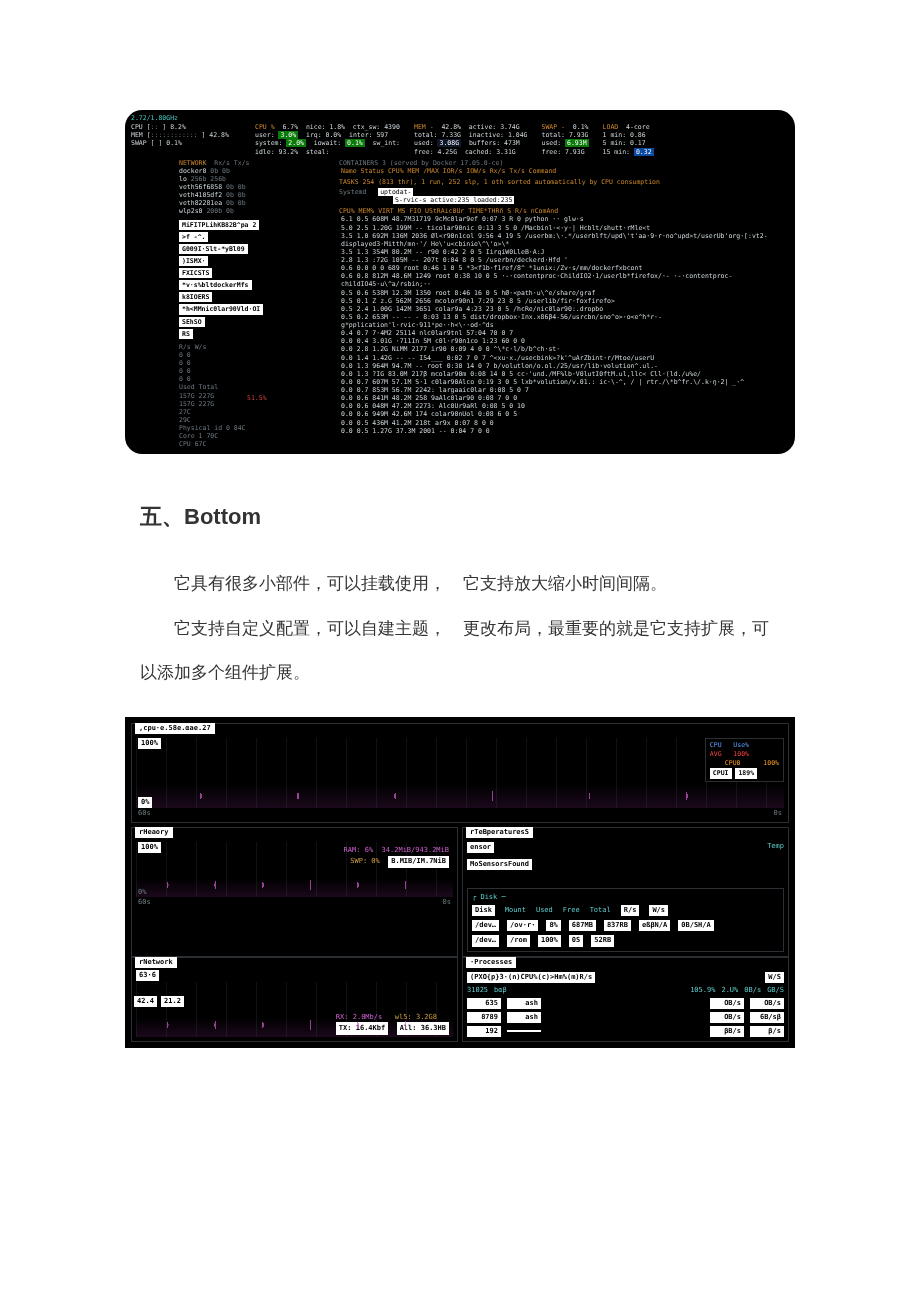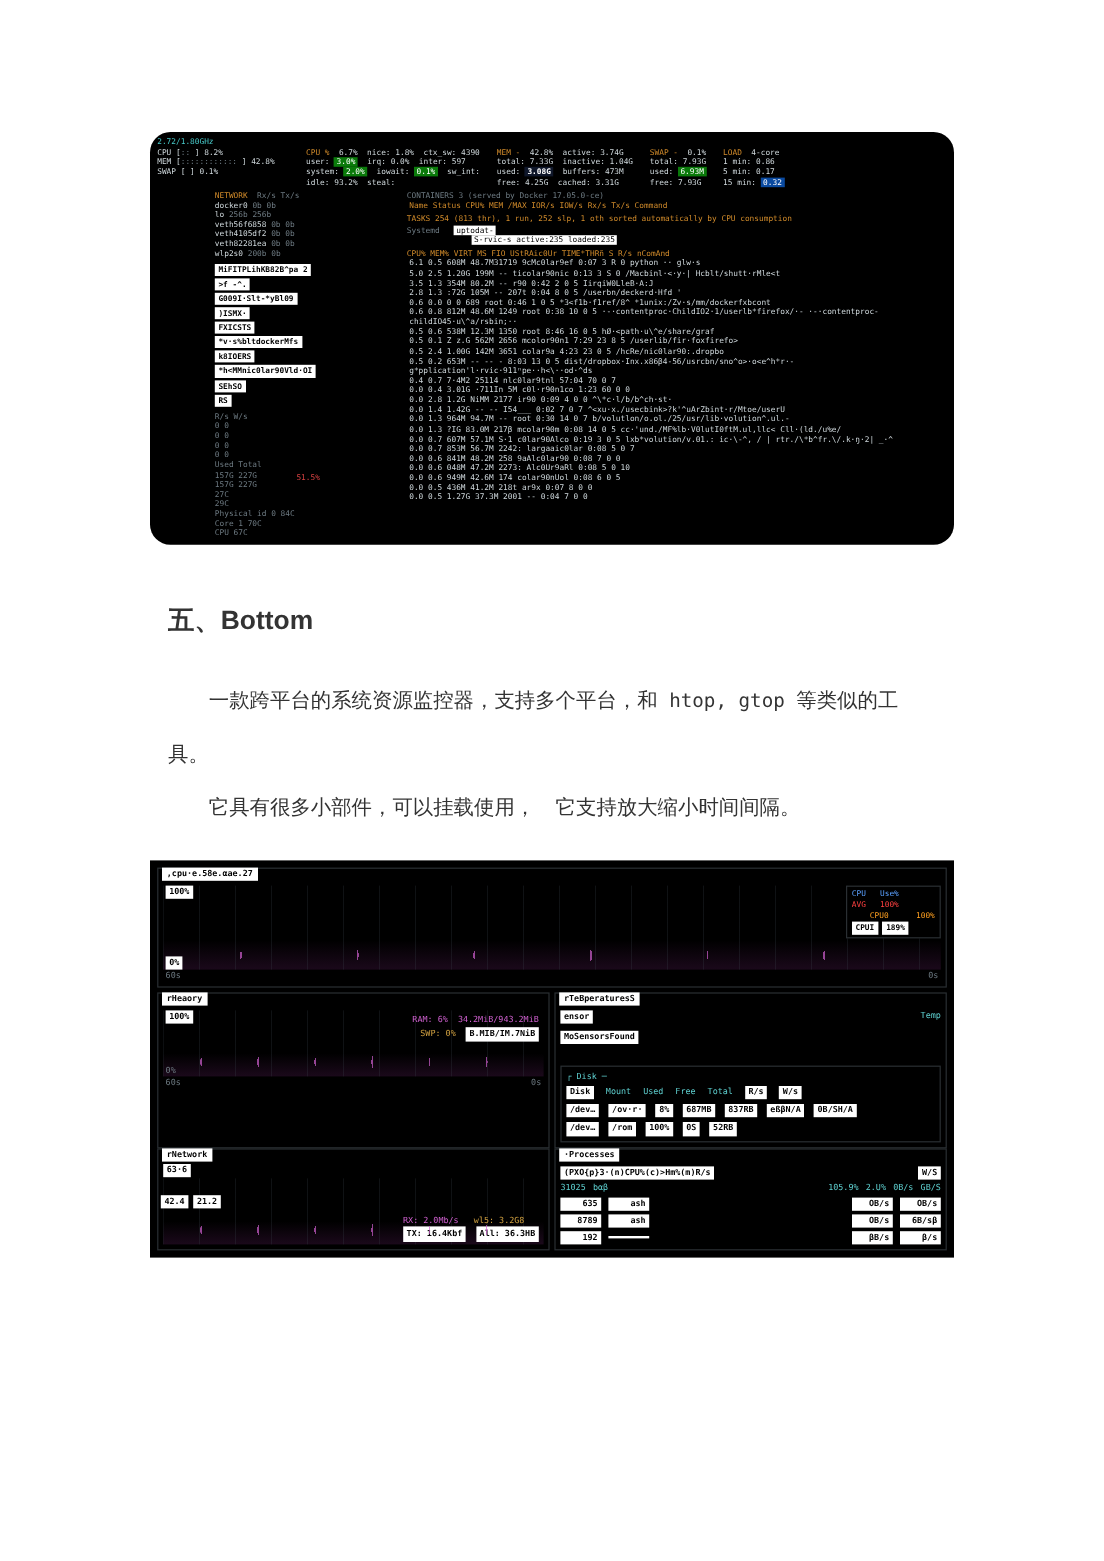--- a/index.html
+++ b/index.html
@@ -27,21 +27,21 @@
     font-size: 6.5px;
     line-height: 1.25;
     padding: 4px 6px 6px 6px;
     position: relative;
     box-sizing: border-box;
     border-radius: 17px;
   }
   .glances .row { display: flex; gap: 8px; }
   .glances .bar-green { background:#0a7a0a; color:#fff; padding:0 2px; }
   .glances .bar-blue  { background:#0a4aa0; color:#fff; padding:0 2px; }
-  .glances .bar-orange{ background:#0f172a; color:#fff; padding:0 2px;font-weight:bold; }
+  .glances .bar-orange{ background:#0f172a; color:#fff; padding:0 2px; }
   .glances .miniwhite { background:#fff; color:#000; padding:0 2px; display:inline-block; }
   .glances .whitebox  { background:#fff; color:#000; font-weight:bold; padding:1px 3px; display:inline-block; margin:1px 0; }
   .glances .head-line span { margin-right:4px; }
   .glances .muted { color:#6d7a82; }
   .glances .orange { color:#d08a2a; }
   .glances .cyan { color:#47c9c9; }
   .glances .red { color:#d34040; }
   .glances .block { margin-top:3px; }
   .glances .left-pad { padding-left:2px; }
 
@@ -232,20 +232,21 @@
         <div class="orange block">TASKS 254 (813 thr), 1 run, 252 slp, 1 oth sorted automatically by CPU consumption</div>
         <div style="margin-top:2px;">
           <span class="muted">Systemd</span>&nbsp;&nbsp;
           <span class="miniwhite">uptodat-</span><br>
           <span class="miniwhite" style="margin-left:54px;text-align:right;">S-rvic-s   active:235    loaded:235</span>
         </div>
         <div class="orange block">CPU%  MEM%  VIRT  MS    FIO UStRAic0Ur    TIME*THRñ    S  R/s  nComAnd</div>
         <div id="glances-procs">
             <div class="left-pad">6.1   0.5  608M 48.7M31719  9cMc0lar9ef   0:07 3   R 0    python ·· glw·s</div>
             <div class="left-pad">5.0   2.5  1.20G 199M  --   ticolar90nic  0:13 3   S 0    /Macbinl·&lt;·y·|  Hcblt/shutt·rMle&lt;t</div>
+            <div class="left-pad">3.5   1.0  692M 136M 2036   Øl&lt;r90n1col   9:56 4  19 5    /userbm:\·.*/userblft/upd\'t'aa·9·r·no^upd&gt;t/userUb'org·[:vt2-displayed3·Mitth/mn·'/ He\'u&lt;cbinie\^\'o&gt;\*</div>
             <div class="left-pad">3.5   1.3  354M 80.2M  --   r90           0:42 2   0 5    IirqiW0LleB·A:J</div>
             <div class="left-pad">2.8   1.3  :72G 105M  --    207t          0:04 8   0 5    /userbn/deckerd·Hfd '</div>
             <div class="left-pad">0.6   0.0  0     0    689   root          0:46 1   0 5    *3&lt;f1b·f1ref/8^  *1unix:/Zv·s/mm/dockerfxbcont</div>
             <div class="left-pad">0.6   0.8  812M 48.6M 1249  root          0:38 10  0 5    ·-·contentproc·ChildIO2·1/userlb*firefox/·- ·-·contentproc-childIO45·u\^a/rsbin;··</div>
             <div class="left-pad">0.5   0.6  538M 12.3M 1350  root          8:46 16  0 5    hØ·&lt;path·u\^e/share/graf</div>
             <div class="left-pad">0.5   0.1  Z z.G 562M 2656  mcolor90n1    7:29 23  8 5    /userlib/fir·foxfirefo&gt;</div>
             <div class="left-pad">0.5   2.4  1.00G 142M 3651  colar9a       4:23 23  0 5    /hcRe/nic0lar90:.dropbo</div>
             <div class="left-pad">0.5   0.2  653M  --   --    -             8:03 13  0 5    dist/dropbox·Inx.x86β4-56/usrcbn/sno^o&gt;·o&lt;e^h*r·- g*pplication'l·rvic·911ⁿpe··h&lt;\··od·^ds</div>
             <div class="left-pad">0.4   0.7  7·4M2 25114 nlc0lar9tnl       57:04 70  0 7    </div>
             <div class="left-pad">0.0   0.4  3.01G ·711In 5M  c0l·r90n1co   1:23 60  0 0    </div>
@@ -263,24 +264,22 @@
           </div>
       </div>
     </div>
 
     <span class="red" style="position:absolute; left:122px; bottom:52px;">51.5%</span>
   </div>
 
   <div class="section-heading">五、Bottom</div>
 
   <div class="article">
-    <p>
-      <span>一款跨平台的系统资源监控器，支持多个平台，和</span><span class="mono"> htop, gtop </span><span>等类似的工具。</span>
-    </p>
     <p>它具有很多小部件，可以挂载使用，　它支持放大缩小时间间隔。</p>
+    <p>它支持自定义配置，可以自建主题，　更改布局，最重要的就是它支持扩展，可以添加多个组件扩展。</p>
   </div>
 
   <div class="btm term-img">
 
     <div class="panel">
       <span class="title-chip">,cpu·e.58e.αae.27</span>
       <div class="graph">
         <span class="whitebox y100">100%</span>
         <span class="whitebox y0">0%</span>
         <span class="x-left">60s</span>

